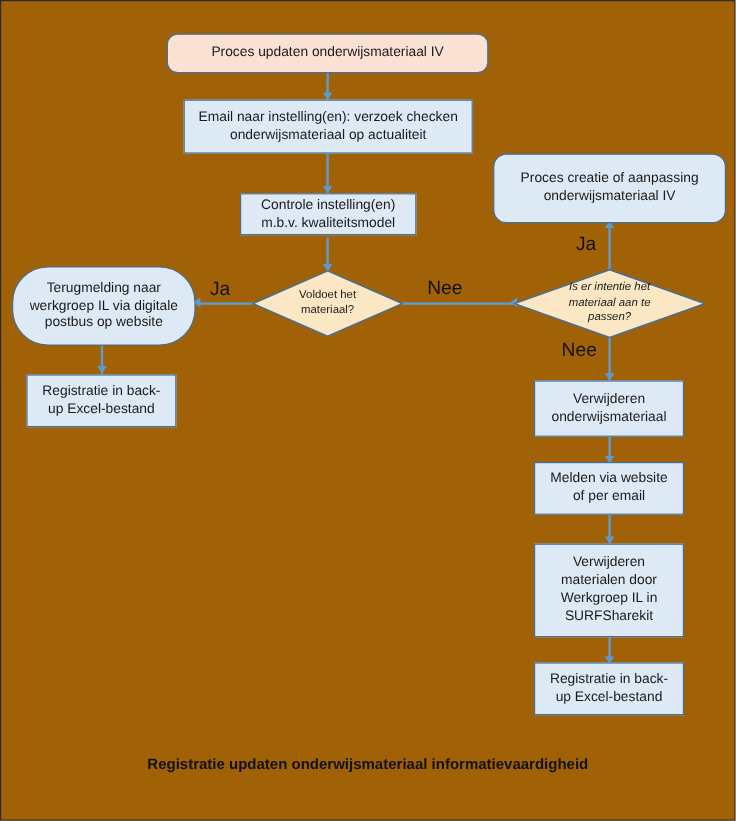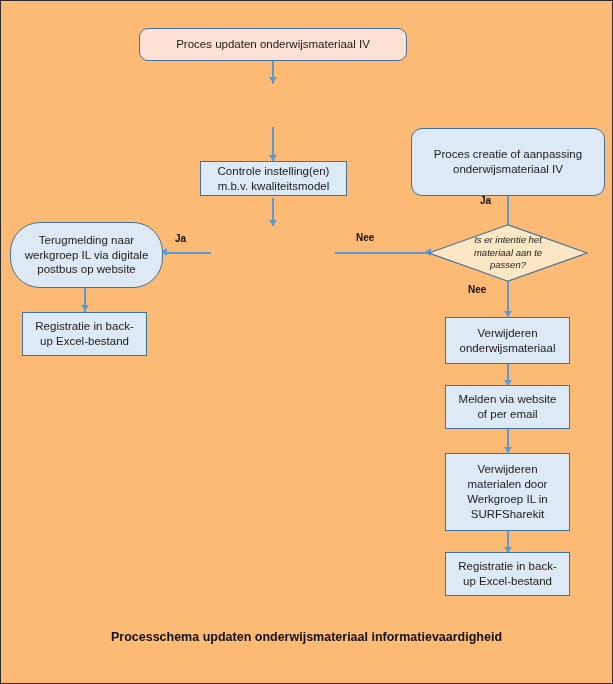--- a/index.html
+++ b/index.html
@@ -7,21 +7,21 @@
     padding: 0;
     background: #ffffff;
   }
   body {
     font-family: "Liberation Sans", sans-serif;
   }
   #canvas {
     position: relative;
     width: 613px;
     height: 684px;
-    background: #fdba74;
+    background: #a16207;
     border: 1px solid #2b2b2b;
     box-sizing: border-box;
     overflow: hidden;
   }
   .node {
     position: absolute;
     box-sizing: border-box;
     display: flex;
     align-items: center;
     justify-content: center;
@@ -91,22 +91,22 @@
     border-right: 4.5px solid transparent;
     border-bottom: 6px solid #5b9bd5;
   }
   .arrow-left {
     border-top: 4.5px solid transparent;
     border-bottom: 4.5px solid transparent;
     border-right: 6px solid #5b9bd5;
   }
   .edge-label {
     position: absolute;
-    font-size: 10px;
-    font-weight: bold;
+    font-size: 16px;
+    font-weight: normal;
     color: #111111;
     z-index: 4;
     white-space: nowrap;
   }
   .caption {
     position: absolute;
     width: 100%;
     text-align: center;
     font-size: 12.5px;
     font-weight: bold;
@@ -149,39 +149,50 @@
   <div class="conn conn-v" style="left:506px; top:428px; height:24px;"></div>
   <div class="arrow arrow-down" style="left:502.5px; top:446px;"></div>
 
   <div class="conn conn-v" style="left:506px; top:530px; height:23px;"></div>
   <div class="arrow arrow-down" style="left:502.5px; top:546px;"></div>
 
   <div class="node box-start" style="left:138px; top:27px; width:268px; height:33px;">
     <span>Proces updaten onderwijsmateriaal IV</span>
   </div>
 
+  <div class="node box" style="left:152px; top:82px; width:241px; height:45px;">
+    <span>Email naar instelling(en): verzoek checken
+onderwijsmateriaal op actualiteit</span>
+  </div>
 
   <div class="node box" style="left:199px; top:160px; width:147px; height:35px;">
     <span>Controle instelling(en)
 m.b.v. kwaliteitsmodel</span>
   </div>
 
+  <div class="diamond-wrap" style="left:209px; top:224px; width:126px; height:56px;">
+    <svg class="diamond-shape" viewBox="0 0 126 56" preserveAspectRatio="none">
+      <polygon points="63,0.8 125.2,28 63,55.2 0.8,28" fill="#fbe7c3" stroke="#41719c" stroke-width="1.2"></polygon>
+    </svg>
+    <div class="diamond-label">Voldoet het
+materiaal?</div>
+  </div>
 
   <div class="node box" style="left:9px; top:221px; width:153px; height:66px;border-radius:30px;">
     <span>Terugmelding naar
 werkgroep IL via digitale
 postbus op website</span>
   </div>
 
   <div class="node box" style="left:21px; top:311px; width:125px; height:44px;">
     <span>Registratie in back-
 up Excel-bestand</span>
   </div>
 
-  <div class="node box-round" style="left:410px; top:127px; width:194px; height:68px;">
+  <div class="node box-round" style="left:410px; top:127px; width:194px; height:58px;">
     <span>Proces creatie of aanpassing
 onderwijsmateriaal IV</span>
   </div>
 
   <div class="diamond-wrap" style="left:427px; top:223px; width:160px; height:58px;font-style:italic;">
     <svg class="diamond-shape" viewBox="0 0 160 58" preserveAspectRatio="none">
       <polygon points="80,0.8 159.2,29 80,57.2 0.8,29" fill="#fbe7c3" stroke="#41719c" stroke-width="1.2"></polygon>
     </svg>
     <div class="diamond-label">Is er intentie het
 materiaal aan te
@@ -211,15 +222,15 @@
   </div>
 
   <div class="edge-label" style="left:174px; top:232px;">Ja</div>
 
   <div class="edge-label" style="left:355px; top:231px;">Nee</div>
 
   <div class="edge-label" style="left:479px; top:194px;">Ja</div>
 
   <div class="edge-label" style="left:467px; top:283px;">Nee</div>
 
-  <div class="caption" style="left:0; top:629px;">Processchema updaten onderwijsmateriaal informatievaardigheid</div>
+  <div class="caption" style="left:0; top:629px;">Registratie updaten onderwijsmateriaal informatievaardigheid</div>
 
 </div>
 
 </body></html>

